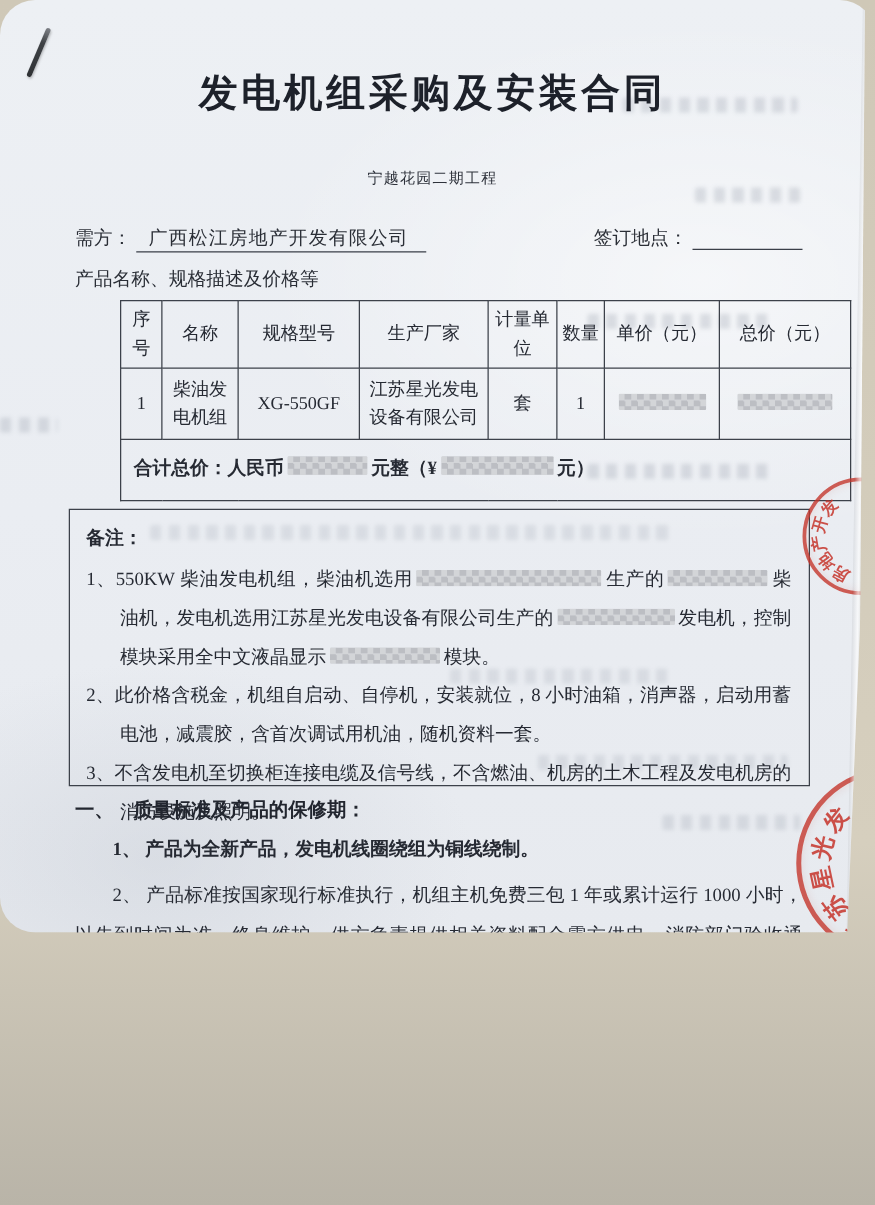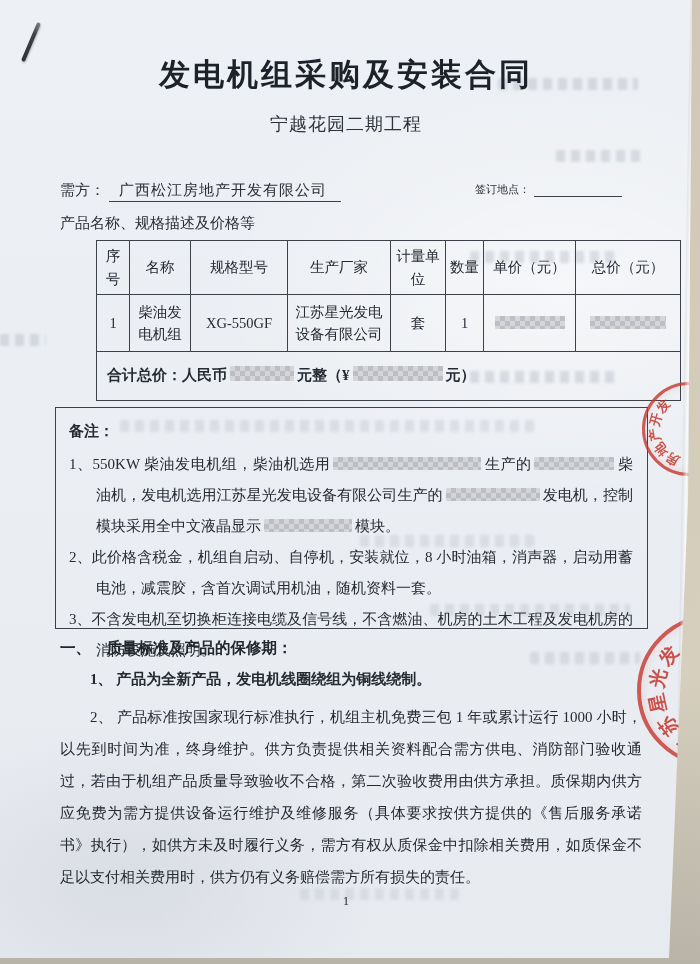--- a/index.html
+++ b/index.html
@@ -5,58 +5,59 @@
   * { margin:0; padding:0; box-sizing:border-box; }
   html,body { width:700px; height:964px; }
   body {
     position:relative;
     font-family:"Liberation Serif","DejaVu Serif",serif;
     background:linear-gradient(180deg,#cfc8b7 0%,#d6cfbe 70%,#b9b4a8 100%);
     overflow:hidden;
     color:#2a2e36;
   }
   .paper {
-    position:absolute; left:0; top:0; width:700px; height:958px;
+    position:absolute; left:0; top:0; width:700px; height:746px;
     background:
       radial-gradient(ellipse 420px 260px at 18% 92%, rgba(190,196,206,.35), rgba(190,196,206,0) 60%),
       radial-gradient(ellipse 500px 300px at 80% 30%, rgba(255,255,255,.5), rgba(255,255,255,0) 70%),
       linear-gradient(180deg,#edf0f4 0%,#eaedf2 55%,#e7eaef 100%);
     clip-path:polygon(0 0, 692px 0, 688px 500px, 669px 958px, 0 958px);
     overflow:hidden;
+    border-radius:28px;
   }
   .sheet-edge {
     position:absolute; top:0; right:8px; width:10px; height:958px;
     background:linear-gradient(90deg, rgba(0,0,0,.06), rgba(255,255,255,.65) 45%, rgba(150,145,130,.35));
     transform:skewX(-1deg);
   }
   .staple {
     position:absolute; left:29px; top:21px; width:4px; height:42px;
     background:linear-gradient(180deg,#7d8086,#3f4246 30%,#2e3134);
     transform:rotate(23deg); border-radius:2px;
     box-shadow:1px 1px 2px rgba(0,0,0,.25);
   }
   .title {
     position:absolute; left:0; top:54px; width:692px; text-align:center;
     font-family:"DejaVu Sans","Liberation Sans",sans-serif;
     font-size:31px; font-weight:700; letter-spacing:3px; color:#1d212a;
   }
   .subtitle {
-    position:absolute; left:0; top:112px; width:692px; text-align:center;
-    font-size:18px; letter-spacing:1px; color:#2e323b;
+    position:absolute; left:0; top:134px; width:692px; text-align:center;
+    font-size:12px; letter-spacing:1px; color:#2e323b;
   }
   .row-line { position:absolute; left:60px; font-size:15px; }
   .u-name {
     display:inline-block; padding:0 14px 1px 10px; margin-left:4px;
     border-bottom:1.4px solid #3a3f48; letter-spacing:1px;
   }
   .blank-line {
     display:inline-block; width:88px; margin-left:4px;
     border-bottom:1.4px solid #3a3f48; height:16px; vertical-align:bottom;
   }
-  .sign-place { position:absolute; left:415px; top:0; font-size:11px; }
+  .sign-place { position:absolute; left:415px; top:0; font-size:15px; }
 
   table.goods {
     position:absolute; left:56px; top:240px; width:584px;
     border-collapse:collapse; table-layout:fixed;
     font-size:14.5px; color:#262a33;margin-left:40px;
   }
   table.goods th, table.goods td {
     border:1.4px solid #3c414a; text-align:center; vertical-align:middle;
     font-weight:normal; padding:2px 3px; line-height:1.55;
   }

